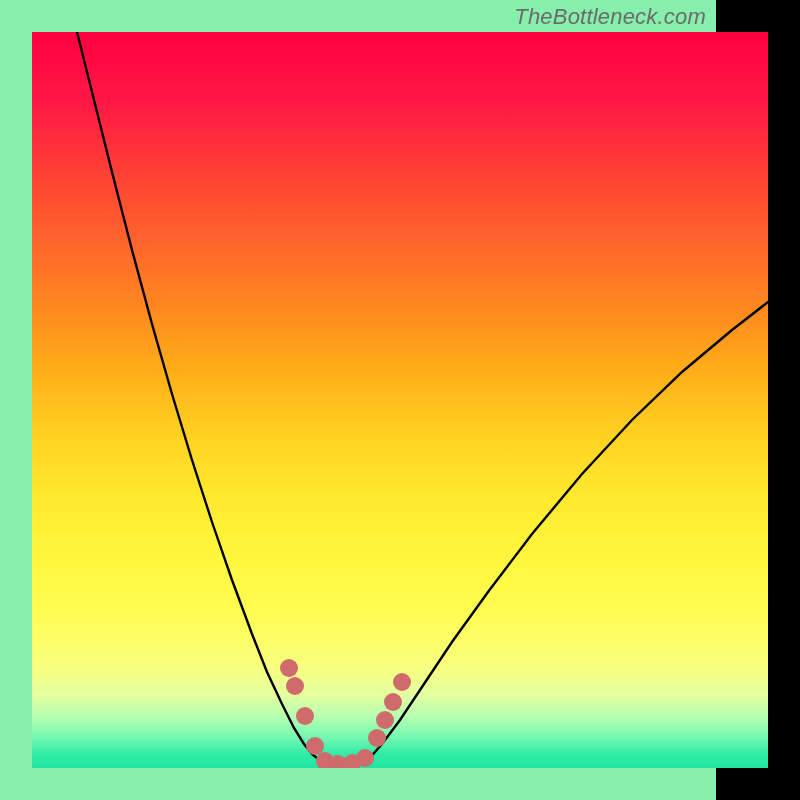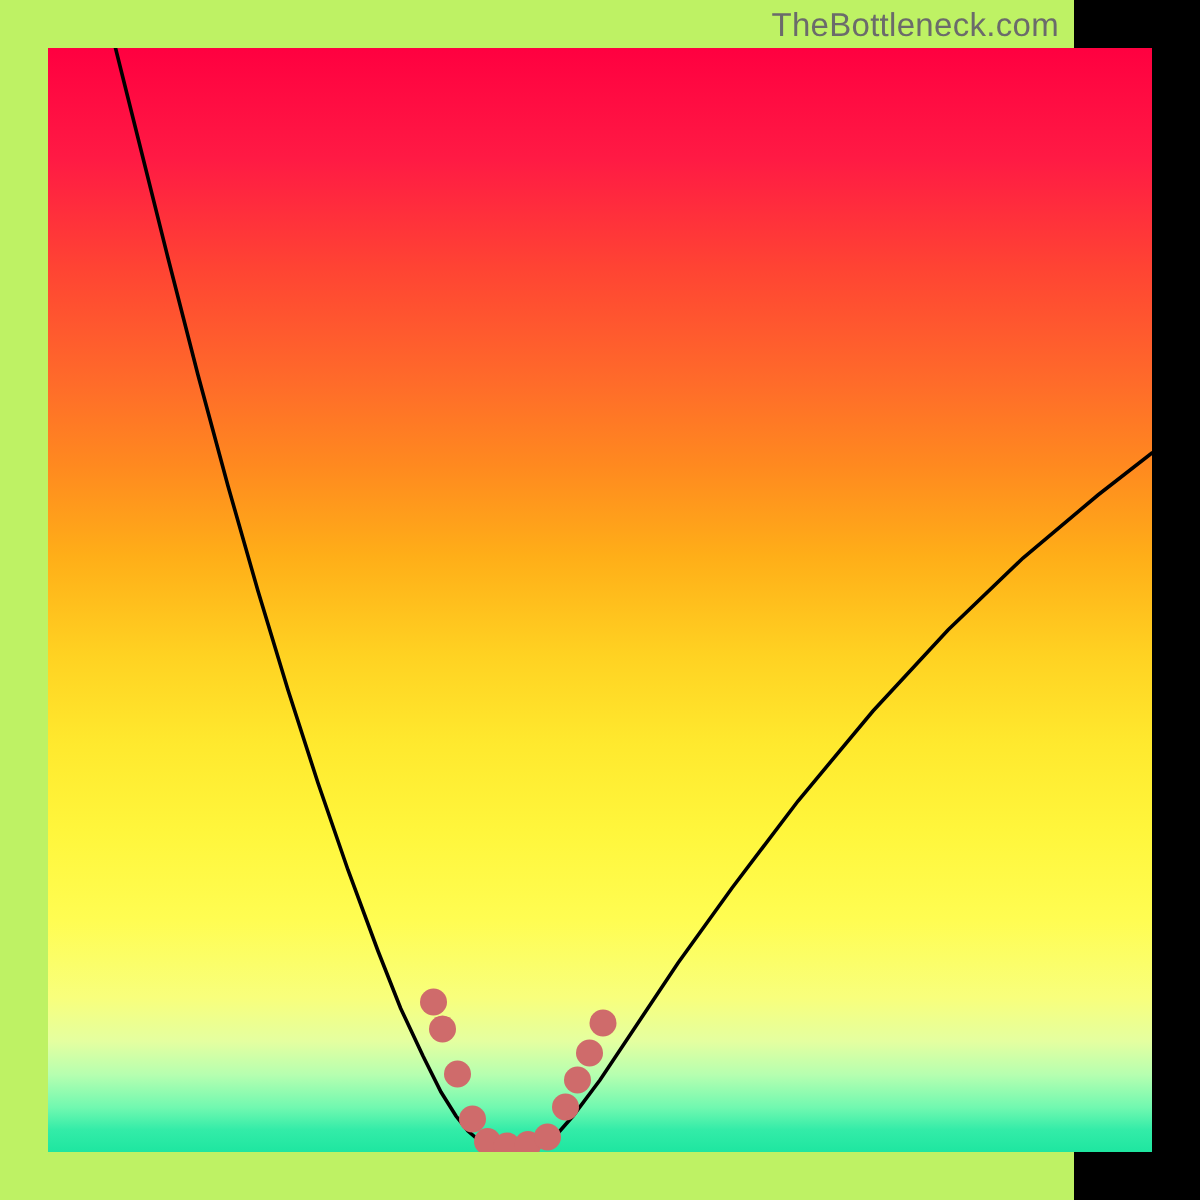--- a/index.html
+++ b/index.html
@@ -1,21 +1,22 @@
 <!DOCTYPE html>
 <html><head>
 <meta charset="utf-8">
 <style>
   * { margin: 0; padding: 0; box-sizing: border-box; }
   html, body { width: 800px; height: 800px; overflow: hidden; background: #000; }
   .frame {
     position: relative;
     width: 716px;
     height: 800px;
-    background: #bef264;
+    background: #86efac;
+    font-style: italic;
   }
   .plot-area {
     position: absolute;
     left: 32px;
     top: 32px;
     width: 736px;
     height: 736px;
     overflow: hidden;
   }
   .gradient {

